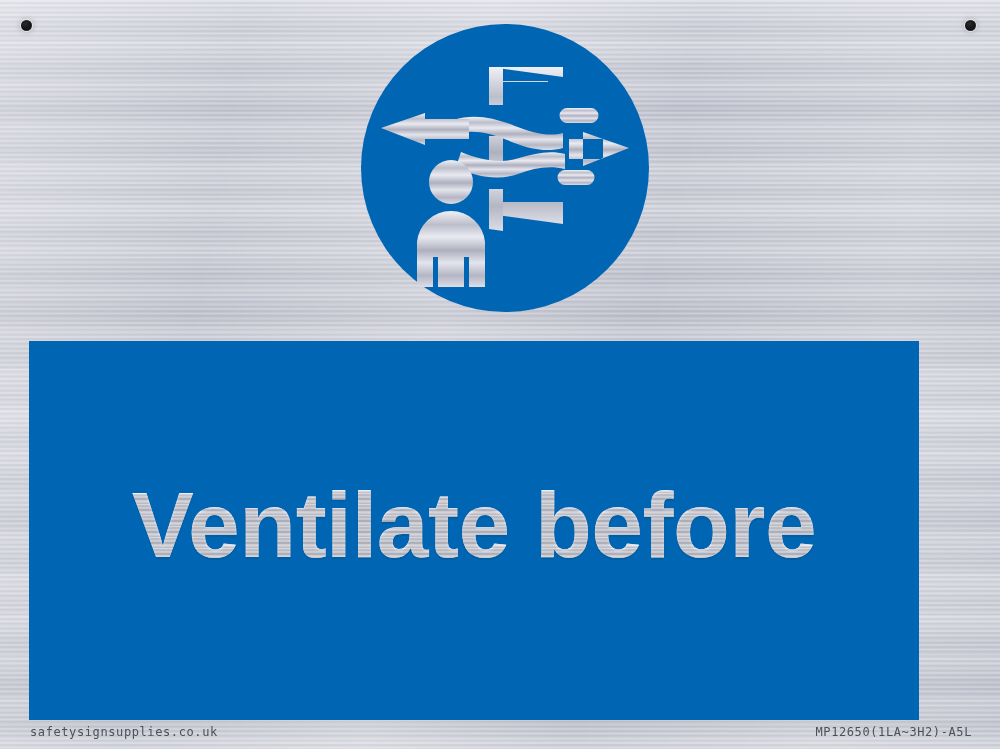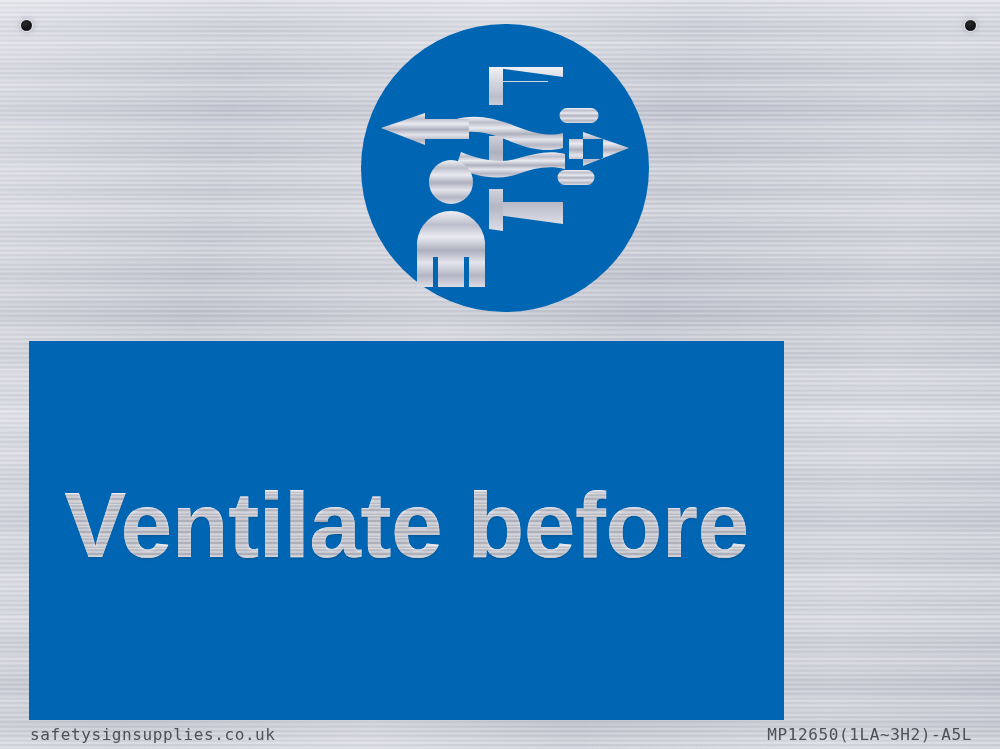--- a/index.html
+++ b/index.html
@@ -89,21 +89,21 @@
     width: 288px;
     height: 288px;
   }
   .picto-wrap svg { display: block; width: 100%; height: 100%; }
 
   
   .banner {
     position: absolute;
     left: 29px;
     top: 341px;
-    width: 755px;
+    width: 890px;
     height: 379px;
     background: #0066b3;
     display: flex;
     flex-direction: column;
     align-items: center;
     justify-content: center;
   }
   .banner-line {
     display: block;
     text-align: center;
@@ -128,21 +128,21 @@
     background-clip: text;
     -webkit-text-fill-color: transparent;
     text-shadow: 0 2px 2px rgba(0,0,0,0.10);
   }
   .banner-line.l1 { margin-bottom: 10px; }
 
   
   .footer-left, .footer-right {
     position: absolute;
     font-family: "DejaVu Sans Mono", monospace;
-    font-size: 16px;
+    font-size: 12px;
     letter-spacing: 0.6px;
     color: #4e5058;
     white-space: nowrap;
   }
   .footer-left  { left: 30px;  top: 725px; }
   .footer-right { right: 28px; top: 725px; }
 </style>
 </head>
 <body>
 

